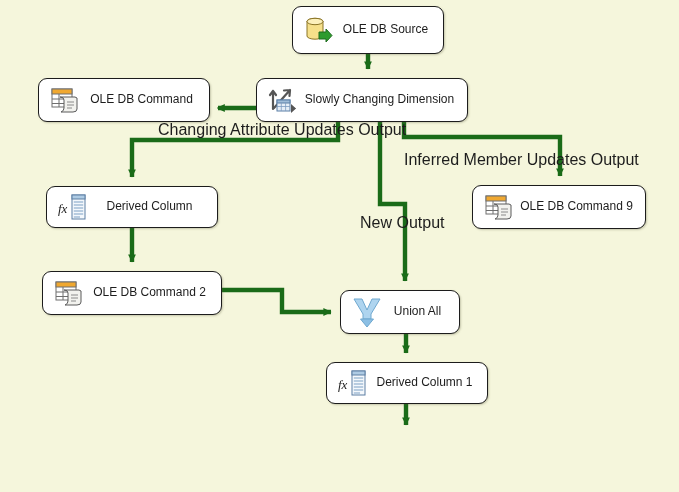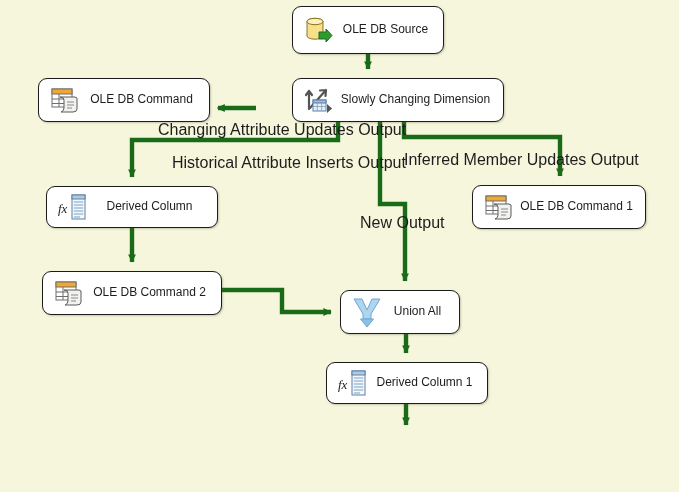--- a/index.html
+++ b/index.html
@@ -112,21 +112,21 @@
       <line x1="4" y1="20.5" x2="24" y2="20.5" stroke="#6f6f6f" stroke-width="1"></line>
       <line x1="11" y1="11" x2="11" y2="24" stroke="#6f6f6f" stroke-width="1"></line>
       <path d="M12,14 L27,14 Q30,14 29,18 L29,26 Q29,29 25,29 L13,29 Q16,28 16,25 L16,17 Q16,14 12,14 Z" fill="#f2f2ee" stroke="#5a5a5a" stroke-width="1" stroke-linejoin="round"></path>
       <line x1="19" y1="19" x2="26" y2="19" stroke="#8a8a8a" stroke-width="1"></line>
       <line x1="19" y1="22" x2="26" y2="22" stroke="#8a8a8a" stroke-width="1"></line>
       <line x1="19" y1="25" x2="24" y2="25" stroke="#8a8a8a" stroke-width="1"></line>
     </svg>
     <div class="lbl">OLE DB Command</div>
   </div>
 
-  <div class="node" id="n2" style="left: 256px; top: 78px; width: 212px; height: 44px; margin-left: 36px;">
+  <div class="node" id="n2" style="left: 256px; top: 78px; width: 212px; height: 44px;">
     <svg class="ico" viewBox="0 0 34 34">
       <path d="M7,26 L7,8 M7,8 L4,12 M7,8 L10,12" stroke="#555555" stroke-width="2.2" fill="none" stroke-linecap="round"></path>
       <path d="M8,25 L24,7 M24,7 L18,7.5 M24,7 L23.5,13" stroke="#555555" stroke-width="2.2" fill="none" stroke-linecap="round"></path>
       <rect x="11" y="17" width="13" height="11" fill="#e6eef7" stroke="#5b7fa6" stroke-width="1"></rect>
       <rect x="11" y="17" width="13" height="3" fill="#9fbcd8" stroke="#5b7fa6" stroke-width="1"></rect>
       <line x1="15.3" y1="20" x2="15.3" y2="28" stroke="#7d9cc0" stroke-width="0.8"></line>
       <line x1="19.6" y1="20" x2="19.6" y2="28" stroke="#7d9cc0" stroke-width="0.8"></line>
       <line x1="11" y1="23.5" x2="24" y2="23.5" stroke="#7d9cc0" stroke-width="0.8"></line>
       <path d="M25,20.5 L25,23 L30,25.5 L25,28 L25,30.5 Z" fill="#555555"></path>
       <path d="M25,21 L30,25.5 L25,30 Z" fill="#555555"></path>
@@ -154,21 +154,21 @@
       <rect x="4" y="6" width="20" height="18" fill="#ffffff" stroke="#6f6f6f" stroke-width="1"></rect>
       <rect x="4" y="6" width="20" height="5" fill="#f0a830" stroke="#6f6f6f" stroke-width="1"></rect>
       <line x1="4" y1="16" x2="24" y2="16" stroke="#6f6f6f" stroke-width="1"></line>
       <line x1="4" y1="20.5" x2="24" y2="20.5" stroke="#6f6f6f" stroke-width="1"></line>
       <line x1="11" y1="11" x2="11" y2="24" stroke="#6f6f6f" stroke-width="1"></line>
       <path d="M12,14 L27,14 Q30,14 29,18 L29,26 Q29,29 25,29 L13,29 Q16,28 16,25 L16,17 Q16,14 12,14 Z" fill="#f2f2ee" stroke="#5a5a5a" stroke-width="1" stroke-linejoin="round"></path>
       <line x1="19" y1="19" x2="26" y2="19" stroke="#8a8a8a" stroke-width="1"></line>
       <line x1="19" y1="22" x2="26" y2="22" stroke="#8a8a8a" stroke-width="1"></line>
       <line x1="19" y1="25" x2="24" y2="25" stroke="#8a8a8a" stroke-width="1"></line>
     </svg>
-    <div class="lbl">OLE DB Command 1</div>
+    <div class="lbl">OLE DB Command 9</div>
   </div>
 
   <div class="node" id="n5" style="left: 42px; top: 271px; width: 180px; height: 44px;">
     <svg class="ico" viewBox="0 0 34 34">
       <rect x="4" y="6" width="20" height="18" fill="#ffffff" stroke="#6f6f6f" stroke-width="1"></rect>
       <rect x="4" y="6" width="20" height="5" fill="#f0a830" stroke="#6f6f6f" stroke-width="1"></rect>
       <line x1="4" y1="16" x2="24" y2="16" stroke="#6f6f6f" stroke-width="1"></line>
       <line x1="4" y1="20.5" x2="24" y2="20.5" stroke="#6f6f6f" stroke-width="1"></line>
       <line x1="11" y1="11" x2="11" y2="24" stroke="#6f6f6f" stroke-width="1"></line>
       <path d="M12,14 L27,14 Q30,14 29,18 L29,26 Q29,29 25,29 L13,29 Q16,28 16,25 L16,17 Q16,14 12,14 Z" fill="#f2f2ee" stroke="#5a5a5a" stroke-width="1" stroke-linejoin="round"></path>
@@ -197,17 +197,16 @@
       <line x1="17.8" y1="18" x2="27.2" y2="18" stroke="#8fb0cd" stroke-width="1.2"></line>
       <line x1="17.8" y1="21" x2="27.2" y2="21" stroke="#8fb0cd" stroke-width="1.2"></line>
       <line x1="17.8" y1="24" x2="27.2" y2="24" stroke="#8fb0cd" stroke-width="1.2"></line>
       <line x1="17.8" y1="27" x2="24" y2="27" stroke="#8fb0cd" stroke-width="1.2"></line>
     </svg>
     <div class="lbl">Derived Column 1</div>
   </div>
 
 
   <div class="wlabel" id="p0" style="left: 158px; top: 121px;">Changing Attribute Updates Output</div>
-  <div class="wlabel" id="p1" style="left: 172px; top: 154px;">Historical Attribute Inserts Output</div>
   <div class="wlabel" id="p2" style="left: 404px; top: 151px;">Inferred Member Updates Output</div>
   <div class="wlabel" id="p3" style="left: 360px; top: 214px;">New Output</div>
 
 </div>
 
 </body></html>

